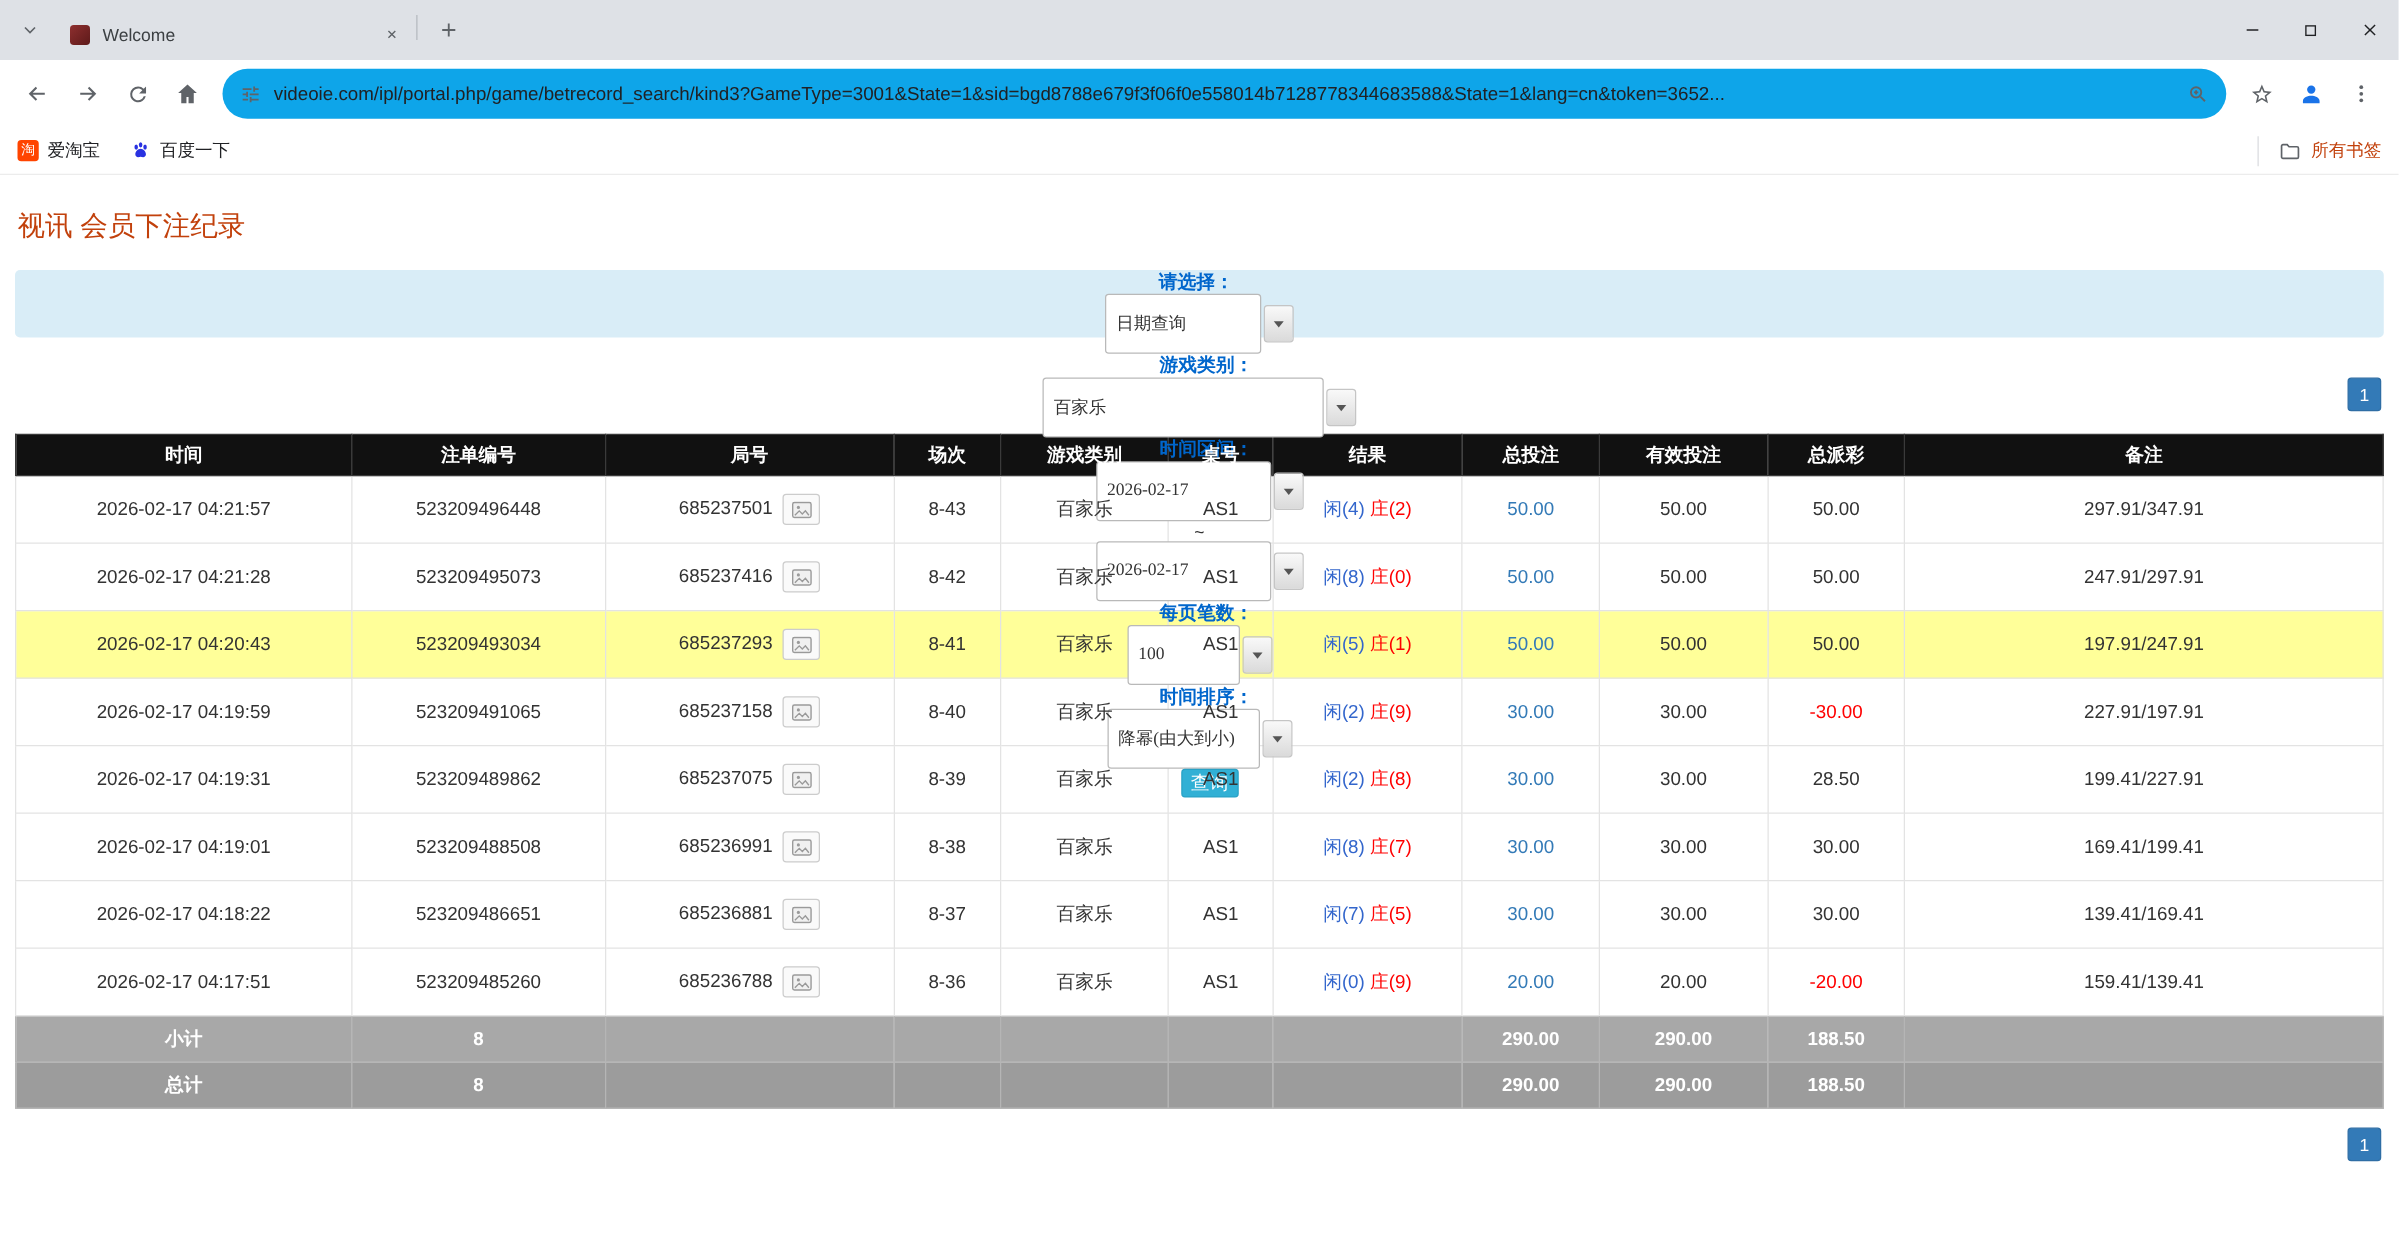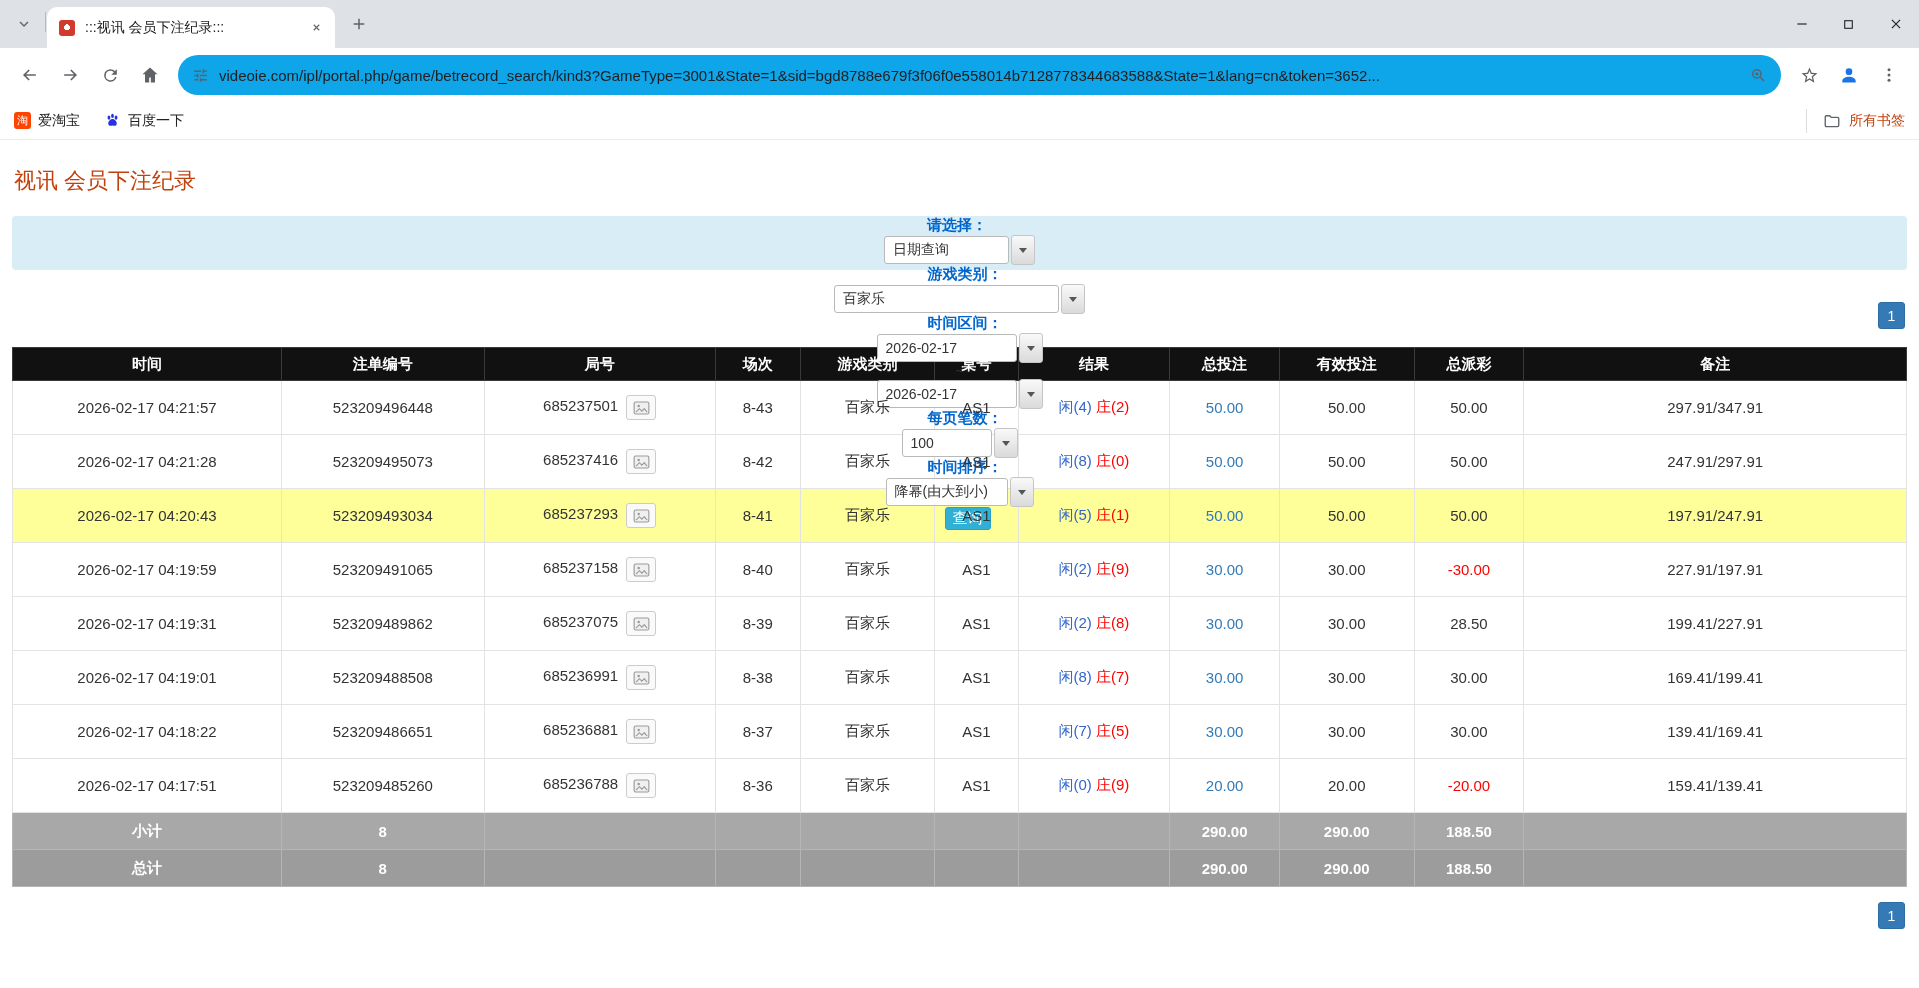--- a/index.html
+++ b/index.html
@@ -41,21 +41,21 @@
   .bm-right { margin-left:auto; display:flex; align-items:center; font-size:14px; color:#c2410c; border-left:1px solid #dadce0; padding-left:16px; height:24px; cursor:pointer; }
   .bm-right svg { margin-right:8px; }
 
   
   .page-title { margin:26px 0 0 14px; font-size:22px; font-weight:500; color:#c2410c; }
 
   .filter-bar { margin:20px 12px 0 12px; background:#d9edf7; border-radius:4px; height:54px; display:flex; align-items:center; padding:0 16px;flex-direction:column; }
   .f-label { color:#0066cc; font-weight:bold; font-size:15px; margin:0 5px 0 16px; white-space:nowrap; }
   .f-label.first { margin-left:0; }
   .combo { display:flex; align-items:center; }
-  .combo input { height:28px; border:1px solid #b9b9b9; border-radius:3px; padding:0 8px; font-size:14px; color:#333; background:#fff; font-family:Liberation Sans, sans-serif; outline:none; }
+  .combo input { height:48px; border:1px solid #b9b9b9; border-radius:3px; padding:0 8px; font-size:14px; color:#333; background:#fff; font-family:Liberation Serif, serif; outline:none; }
   .arrow-btn { width:24px; height:30px; margin-left:2px; border:1px solid #c5c5c5; border-radius:3px; background:linear-gradient(#f9f9f9,#dadada); display:flex; align-items:center; justify-content:center; cursor:pointer; }
   .tri { width:0; height:0; border-left:4px solid transparent; border-right:4px solid transparent; border-top:5px solid #555; }
   .range-sep { margin:0 8px; color:#333; font-size:14px; }
   .search-btn { margin-left:16px; width:46px; height:32px; background:#31b0d5; color:#fff; border:1px solid #28a1c5; border-radius:3px; font-size:15px; font-family:inherit; cursor:pointer; }
 
   .summary-bar { margin:24px 12px 0 12px; background:#dff0d8; border:1px solid #d6e9c6; border-radius:4px; height:40px; display:flex; align-items:center; justify-content:space-between; padding:0 14px; }
   .summary-left { font-size:15px; color:#4d4d4d; }
   .summary-right { font-size:14px; color:#ff0000; }
 
   .pagination-top { margin:32px 14px 0 14px; display:flex; justify-content:flex-end; }
@@ -84,30 +84,30 @@
 </head>
 <body>
 
 <div>
   <div class="tabbar">
     <span class="tab-search">
       <svg width="16" height="16" viewBox="0 0 24 24" fill="none" stroke="currentColor" stroke-width="2">
           <path d="M6 9l6 6 6-6"></path>
         </svg>
     </span>
-    <span class="tab-sep"></span>
-    <div class="tab active">
-      <span class="favicon fav-record"></span>
-      <span class="tab-title">:::视讯 会员下注纪录:::</span>
+    <div class="tab inactive">
+      <span class="favicon fav-welcome"></span>
+      <span class="tab-title">Welcome</span>
       <span class="tab-close">
         <svg width="11" height="11" viewBox="0 0 24 24" stroke="currentColor" stroke-width="2.4" fill="none">
             <path d="M6 6l12 12M18 6L6 18"></path>
           </svg>
       </span>
     </div>
+    <span class="tab-sep"></span>
     <span class="new-tab">
       <svg width="18" height="18" viewBox="0 0 24 24" stroke="currentColor" stroke-width="2" fill="none">
           <path d="M12 5v14M5 12h14"></path>
         </svg>
     </span>
     <div class="win-controls">
       <span class="win-btn">
         <svg width="14" height="14" viewBox="0 0 24 24" stroke="currentColor" stroke-width="2" fill="none">
             <path d="M4 12h16"></path>
           </svg>

